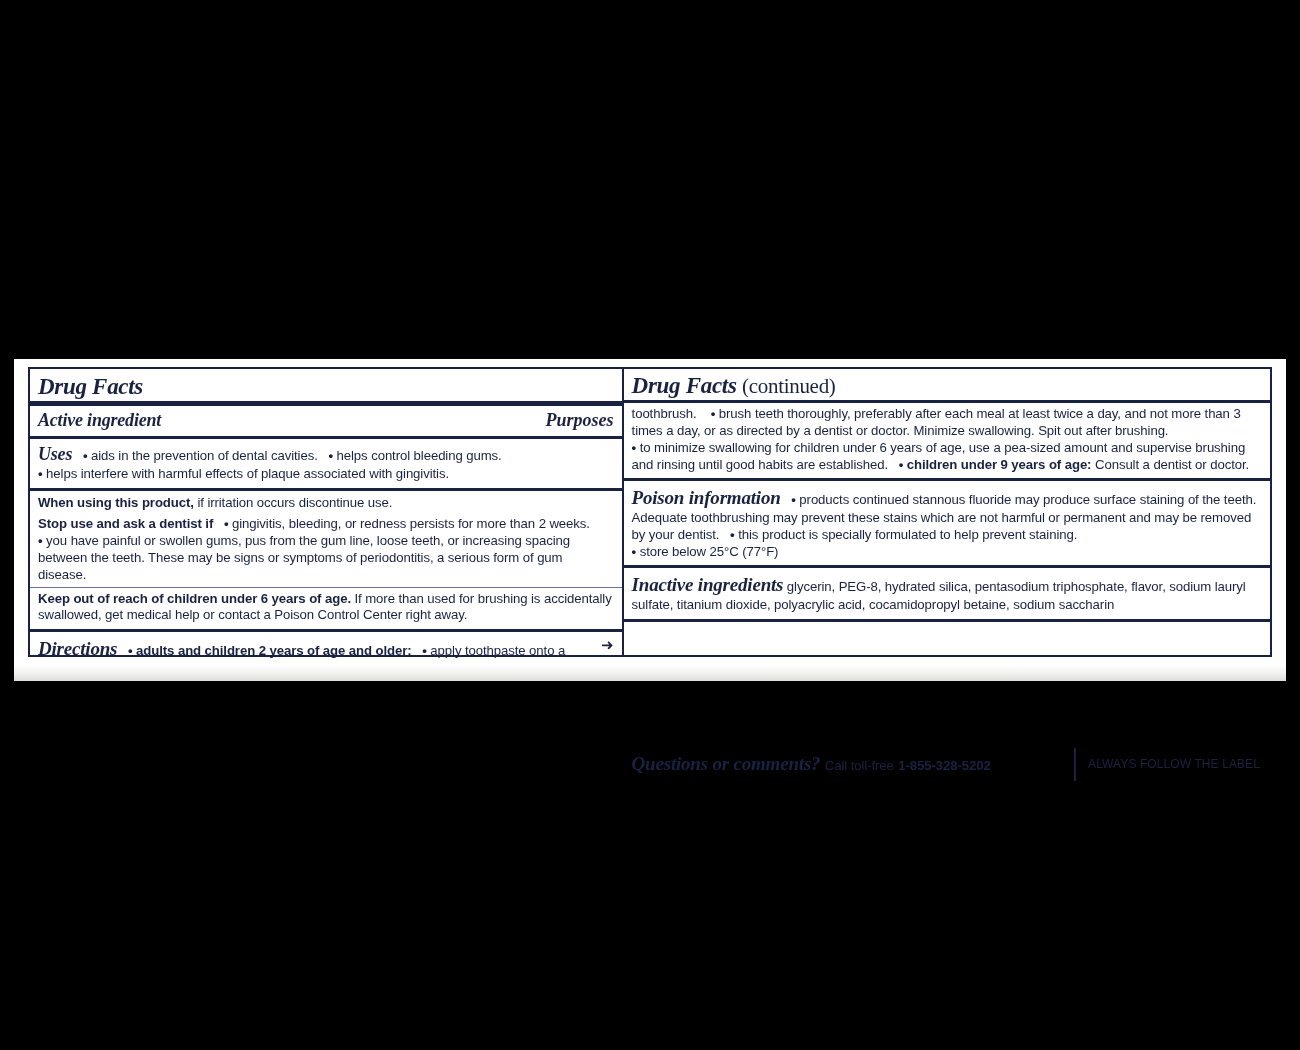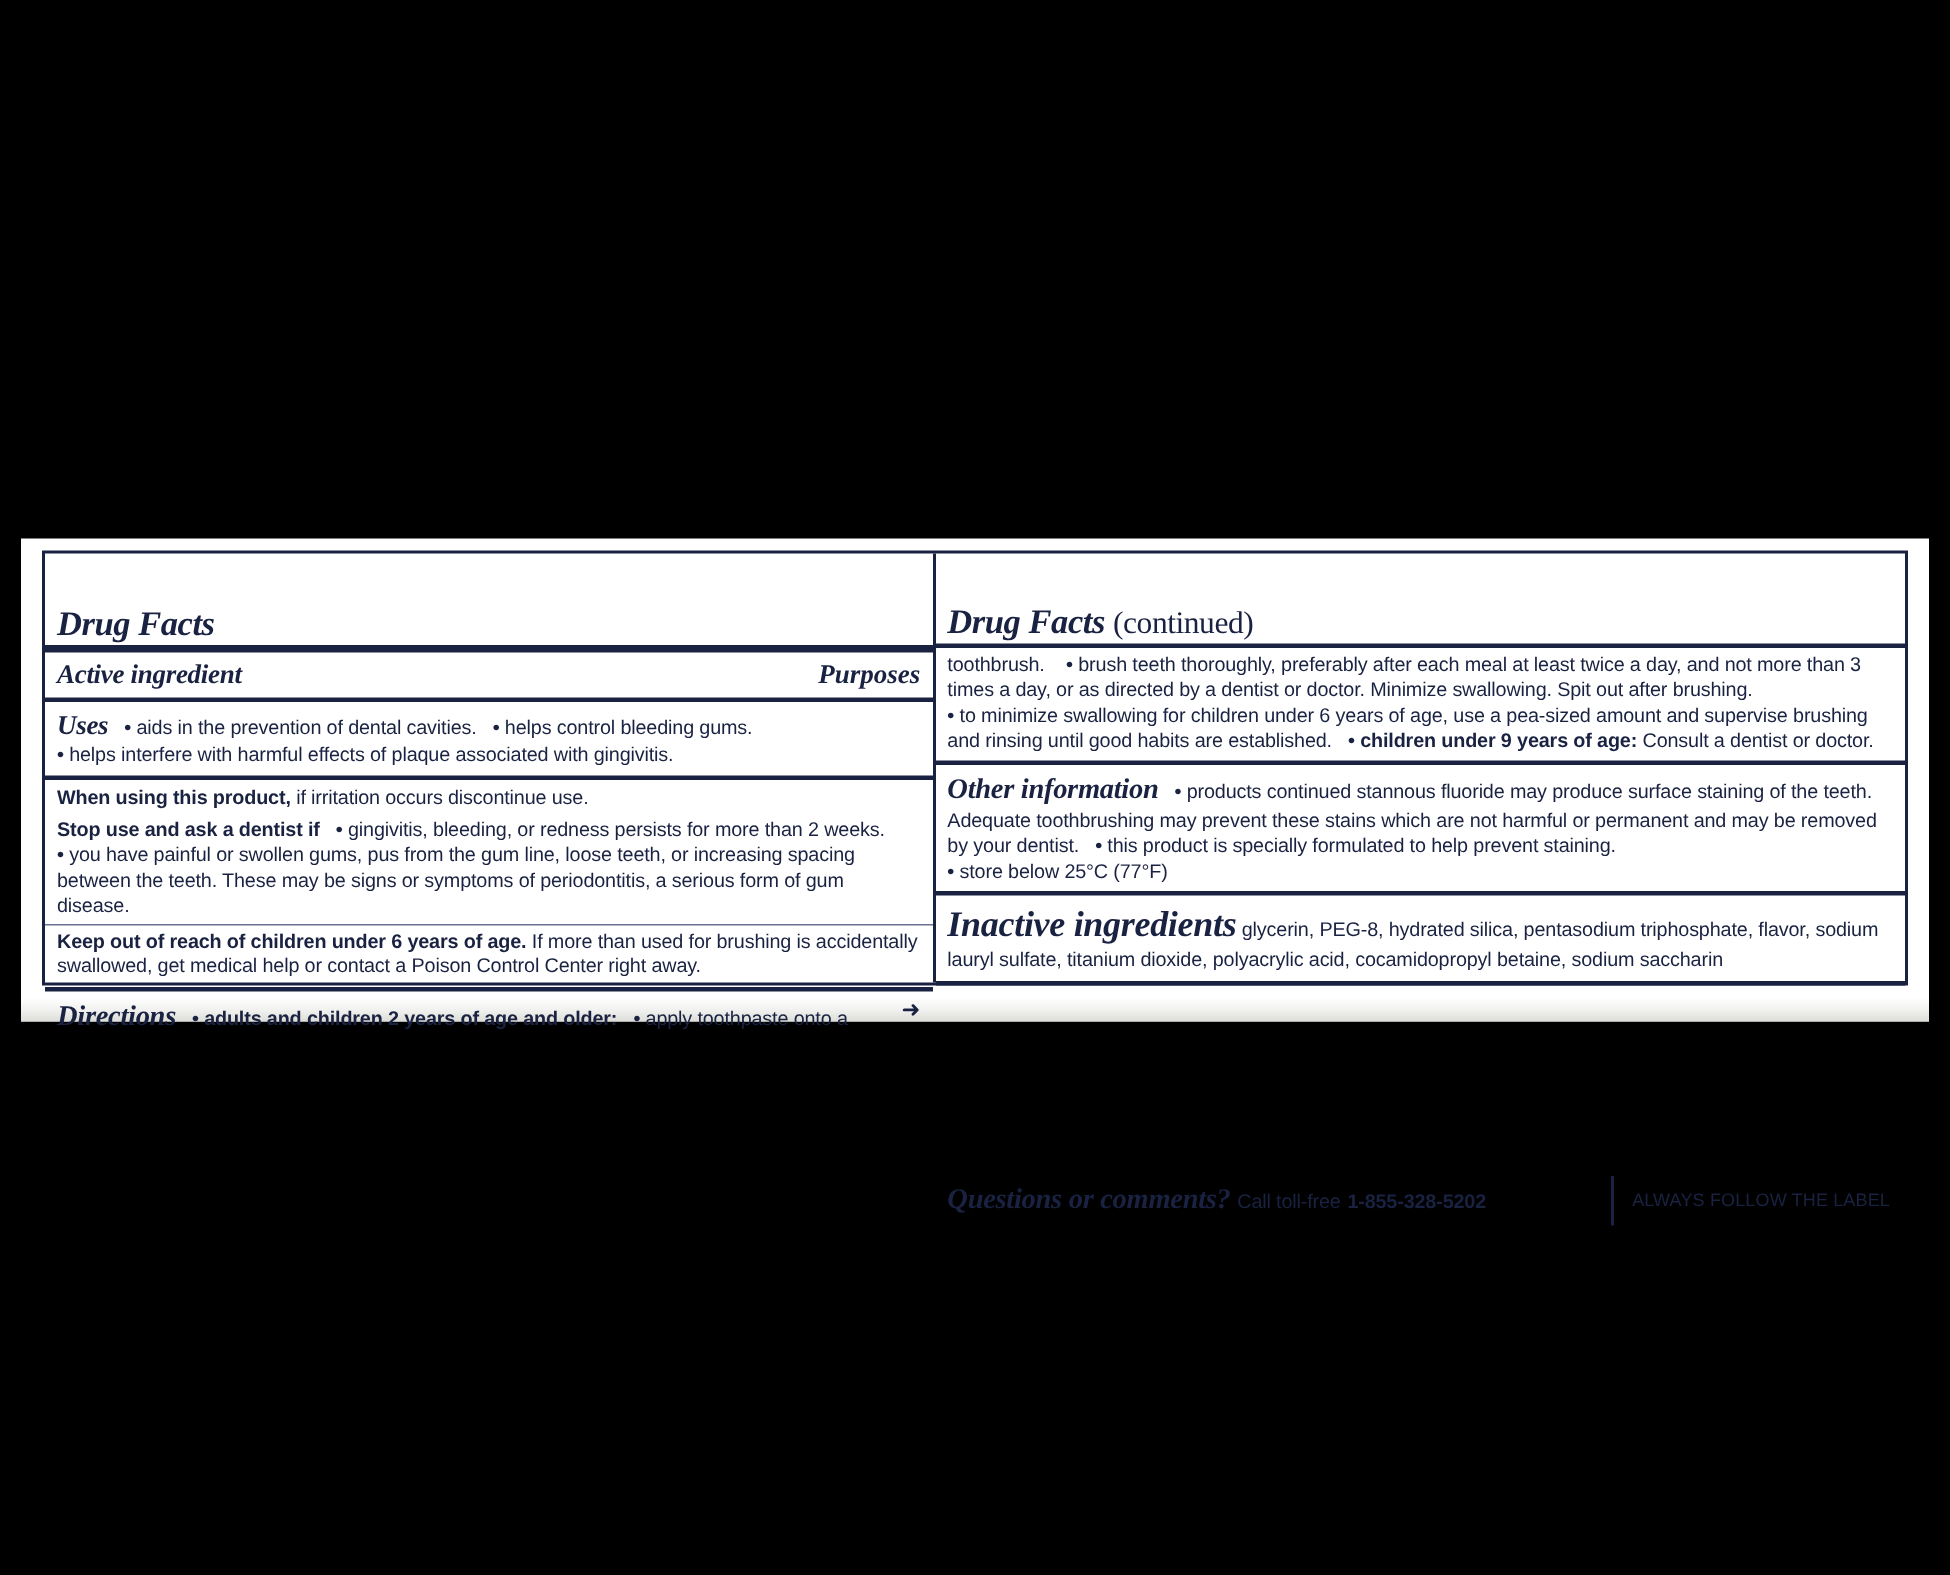--- a/index.html
+++ b/index.html
@@ -70,21 +70,20 @@
 
   .dfacts {
     font-family: "Liberation Serif", serif;
     font-weight: bold;
     font-style: italic;
     font-size: 23px;
     letter-spacing: -0.3px;
     line-height: 1.05;
     padding-top: 6px;
     padding-bottom: 2px;
-    margin-top: 29px;
   }
   .dfacts .cont {
     font-style: normal;
     font-weight: normal;
     font-size: 21px;
   }
 
   .sec-title {
     font-family: "Liberation Serif", serif;
     font-weight: bold;
@@ -232,35 +231,35 @@
           <span class="bullet">•</span>
           <span>to minimize swallowing for children under 6 years of age, use a pea-sized amount and supervise brushing and rinsing until good habits are established.</span>
           <span class="bullet">&nbsp;&nbsp;•</span>
           <span class="b">children under 9 years of age:</span>
           <span>Consult a dentist or doctor.</span>
         </div>
       </div>
 
       <div class="block right-pad rule-med" style="padding-top:5px;">
         <div class="body-text">
-          <span class="sec-title" style="font-size:19px;">Other information</span>
+          <span class="sec-title" style="font-size:19px;">Poison information</span>
           <span class="bullet">&nbsp;&nbsp;•</span>
           <span>products continued stannous fluoride may produce surface staining of the teeth. Adequate toothbrushing may prevent these stains which are not harmful or permanent and may be removed by your dentist.</span>
           <span class="bullet">&nbsp;&nbsp;•</span>
           <span>this product is specially formulated to help prevent staining.</span>
         </div>
         <div class="body-text">
           <span class="bullet">•</span>
           <span>store below 25°C (77°F)</span>
         </div>
       </div>
 
       <div class="block right-pad rule-med" style="padding-top:5px; padding-bottom:5px;">
         <div class="body-text">
-          <span class="sec-title" style="font-size:24px;">Inactive ingredients</span>
+          <span class="sec-title" style="font-size:19px;">Inactive ingredients</span>
           <span>glycerin, PEG-8, hydrated silica, pentasodium triphosphate, flavor, sodium lauryl sulfate, titanium dioxide, polyacrylic acid, cocamidopropyl betaine, sodium saccharin</span>
         </div>
       </div>
 
       <div class="q-row">
         <div class="q-left">
           <span class="sec-title" style="font-size:19px;">Questions or comments?</span>
           <span class="body-text">Call toll-free</span>
           <span class="body-text b">1-855-328-5202</span>
         </div>

